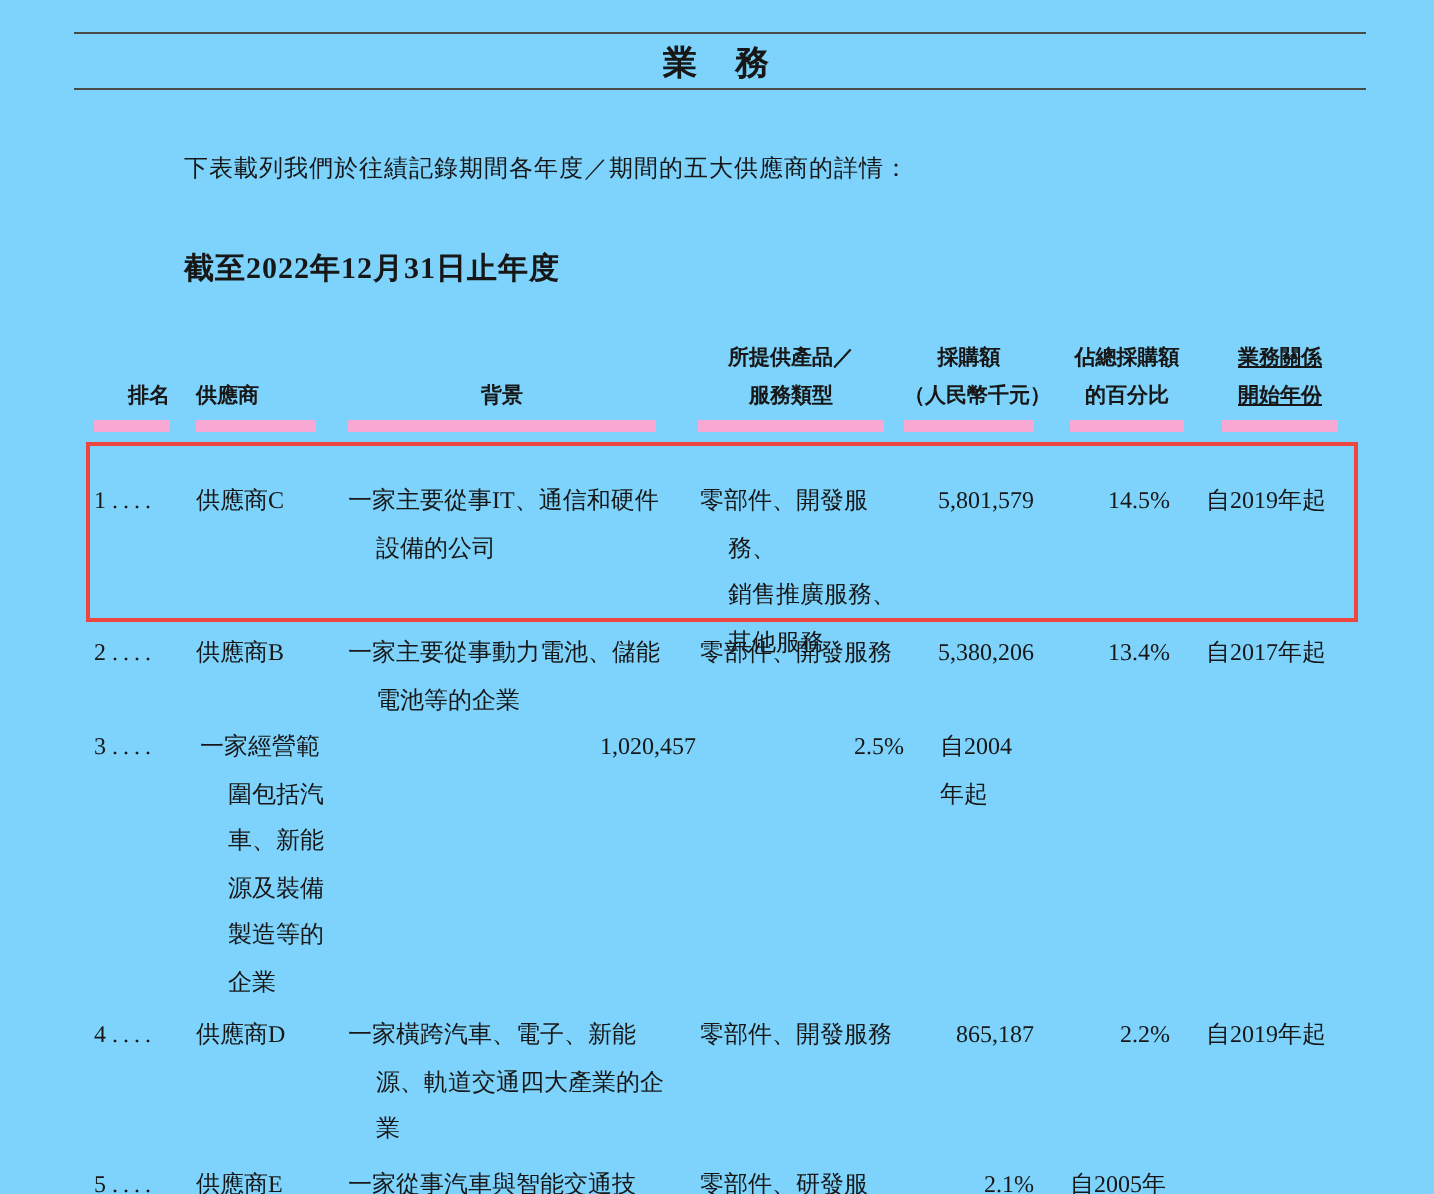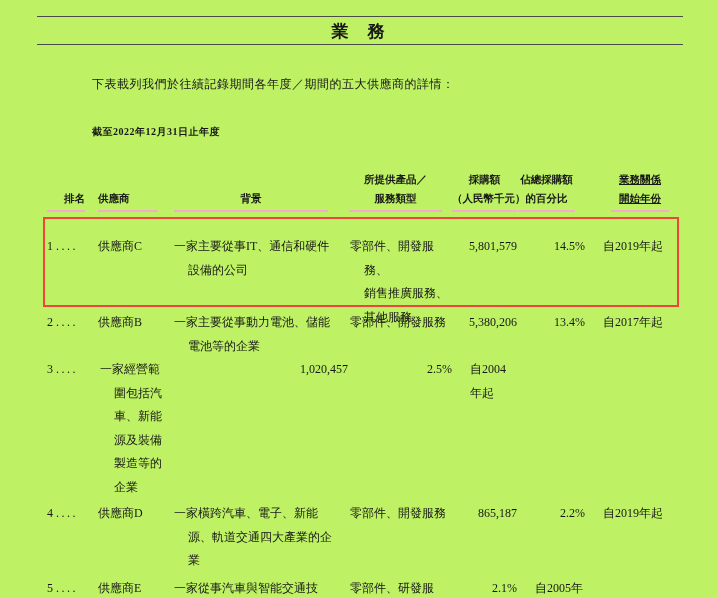--- a/index.html
+++ b/index.html
@@ -1,43 +1,43 @@
 <!DOCTYPE html>
 <html style="--hl: #ee4540;"><head>
 <meta charset="utf-8">
 <style>
   html,body{margin:0;padding:0;background:#ffffff;}
   .page{
-    position:relative;width:717px;height:597px;background:#bef264;overflow:hidden;
+    position:relative;width:717px;height:597px;background:#7dd3fc;overflow:hidden;
     font-family:"Liberation Serif","DejaVu Serif",serif;color:#171717;
   }
   
   .rule{position:absolute;left:37px;width:646px;height:0;border-top:1.5px solid #4a4a4a;}
   .rule-top{top:16px;}
   .rule-bottom{top:44px;}
   .section-title{
     position:absolute;top:20px;left:0;width:717px;text-align:center;
     font-size:17px;font-weight:700;letter-spacing:1px;
   }
   
   .intro{position:absolute;left:92px;top:76px;font-size:12px;letter-spacing:.5px;}
-  .period{position:absolute;left:92px;top:125px;font-size:10px;font-weight:700;letter-spacing:.5px;}
+  .period{position:absolute;left:92px;top:125px;font-size:15px;font-weight:700;letter-spacing:.5px;}
 
   
   .doc-table{position:absolute;left:45px;top:170px;width:632px;}
   .grid7{display:grid;grid-template-columns:53px 74px 176px 104px 65px 68px 92px;}
   .thead{font-size:10.5px;font-weight:700;line-height:19px;}
   .hcell{display:flex;flex-direction:column;justify-content:flex-end;}
-  .hbox{border-bottom:2px solid #f9a8d4;padding-bottom:2px;white-space:nowrap;}
+  .hbox{border-bottom:6px solid #f9a8d4;padding-bottom:2px;white-space:nowrap;}
   .hb1{width:38px;margin-left:2px;text-align:right;}
   .hb2{width:60px;text-align:left;}
   .hb3{width:154px;margin-left:2px;text-align:center;}
   .hb4{width:93px;margin-left:1px;text-align:center;}
   .hb5{width:65px;text-align:center;}
-  .hb6{width:57px;margin-left:1px;text-align:center;}
+  .hb6{width:57px;margin-left:18px;text-align:center;}
   .hb7{width:58px;margin-left:26px;text-align:center;text-decoration:underline;}
 
   .trow{line-height:23.5px;font-size:12px;}
   .cell{white-space:pre-line;}
   .rank-cell{padding-left:2px;}
   .dots{letter-spacing:2.5px;margin-left:3px;}
   .bg-cell{padding-left:16px;text-indent:-14px;padding-right:4px;}
   .prod-cell{padding-left:16px;text-indent:-14px;}
   .amt-cell{text-align:right;}
   .pct-cell{text-align:right;}

